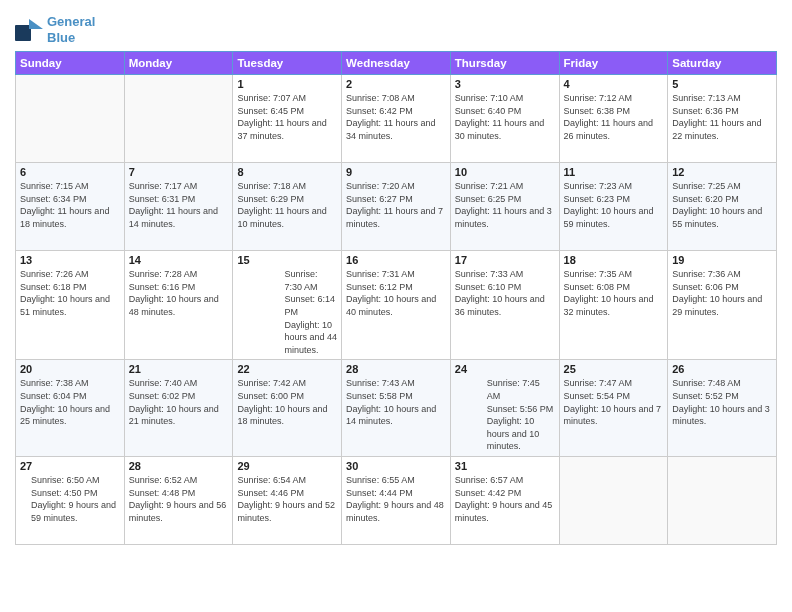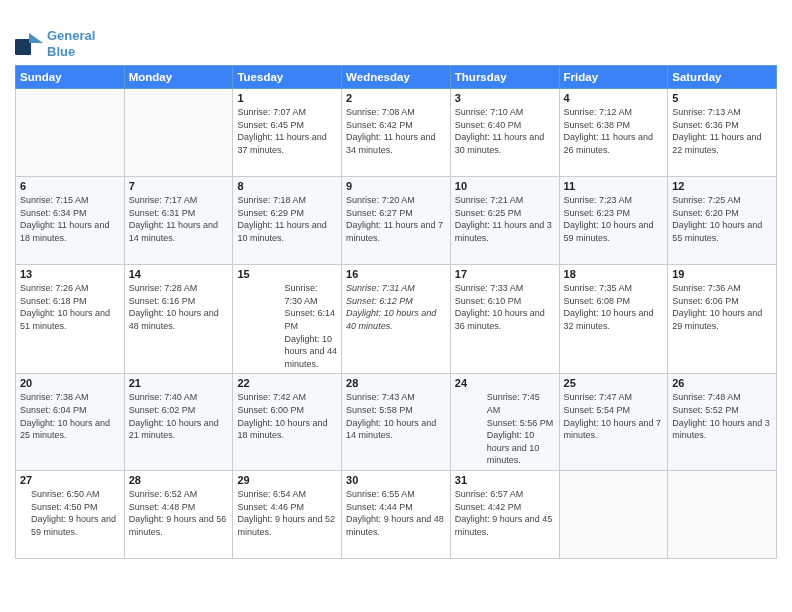--- a/index.html
+++ b/index.html
@@ -6,21 +6,21 @@
     body {
       font-family: Arial, sans-serif;
       background: #fff;
       width: 792px;
       height: 612px;
       overflow: hidden;
     }
     .page {
       width: 792px;
       height: 447px;
-      padding: 24px 15px;
+      padding: 10px 15px;
       display: flex;
       flex-direction: column;
     }
     .header-area {
       display: flex;
       justify-content: space-between;
       align-items: flex-start;
       margin-bottom: 6px;
     }
     .logo {
@@ -57,21 +57,21 @@
       margin-top: 2px;
     }
     .calendar {
       flex: 1;
       border: 1px solid #ccc;
       border-collapse: collapse;
       width: 100%;
       table-layout: fixed;
     }
     .calendar th {
-      background: #3b82f6;
+      background: #8b5cf6;
       color: #fff;
       font-size: 11.5px;
       font-weight: bold;
       padding: 5px 4px;
       border: 1px solid #5a9ad5;
       text-align: left;
     }
     .calendar td {
       border: 1px solid #ccc;
       vertical-align: top;
@@ -226,21 +226,21 @@
 Daylight: 10 hours and 48 minutes.</div>
           </td>
           <td>
             <span class="day-number">15</span>
             <div class="day-info" style="white-space: pre-line; margin-left: 47px;">Sunrise: 7:30 AM
 Sunset: 6:14 PM
 Daylight: 10 hours and 44 minutes.</div>
           </td>
           <td>
             <span class="day-number">16</span>
-            <div class="day-info" style="white-space: pre-line; font-style: italic;">Sunrise: 7:31 AM
+            <div class="day-info" style="white-space: pre-line;">Sunrise: 7:31 AM
 Sunset: 6:12 PM
 Daylight: 10 hours and 40 minutes.</div>
           </td>
           <td>
             <span class="day-number">17</span>
             <div class="day-info" style="white-space: pre-line;">Sunrise: 7:33 AM
 Sunset: 6:10 PM
 Daylight: 10 hours and 36 minutes.</div>
           </td>
           <td>

